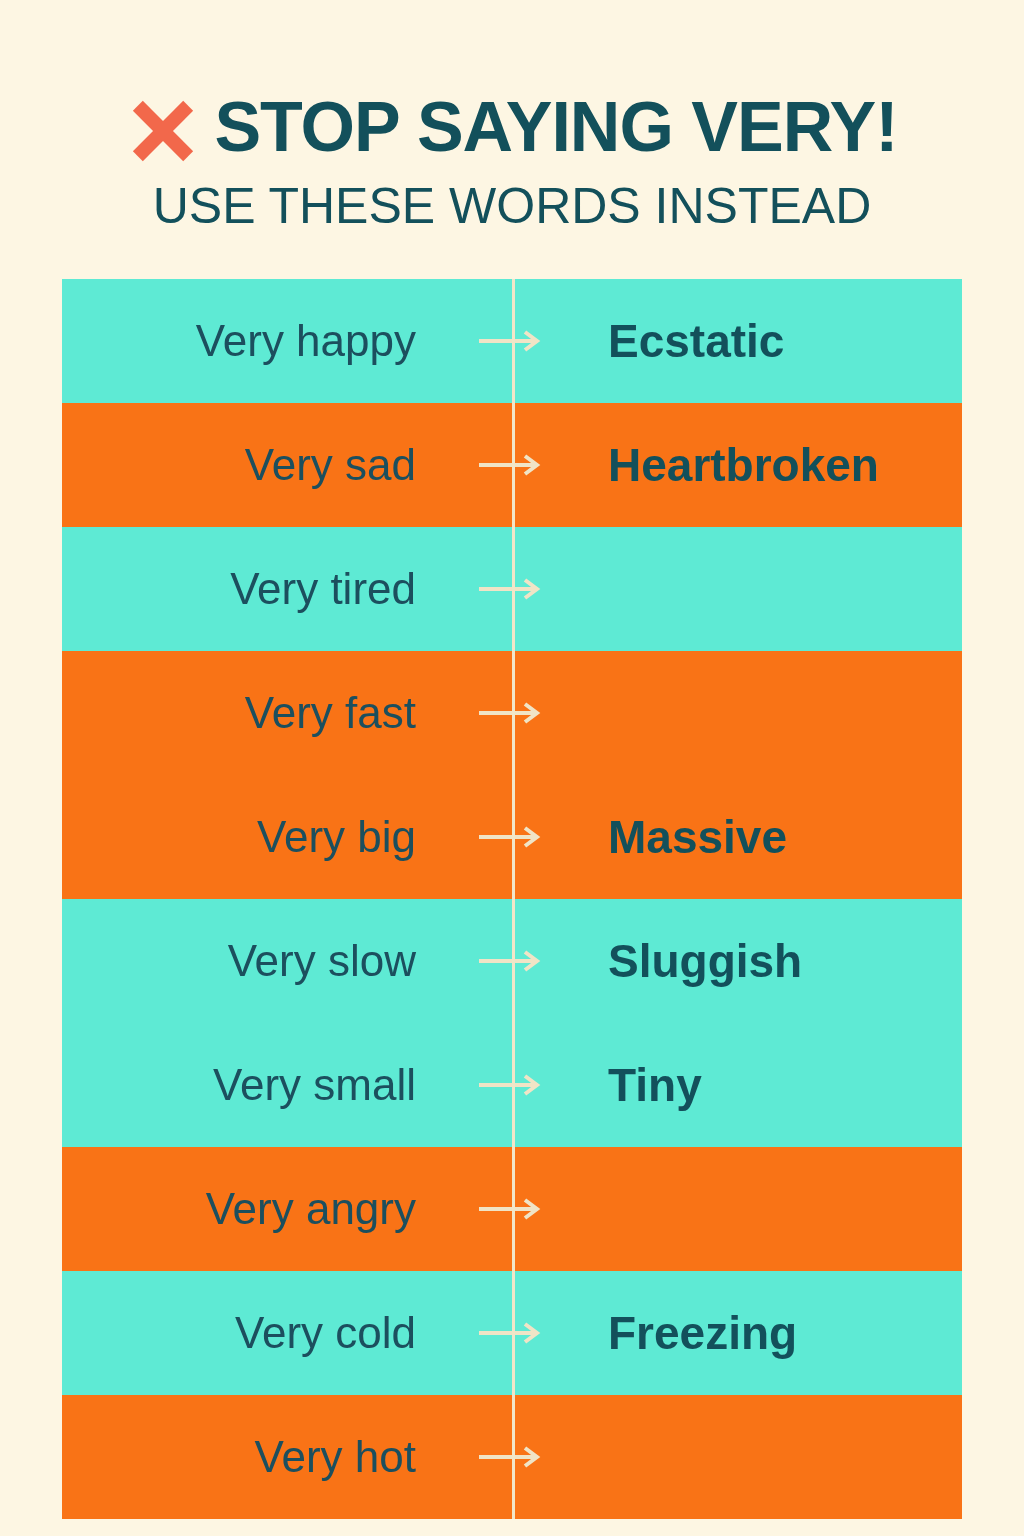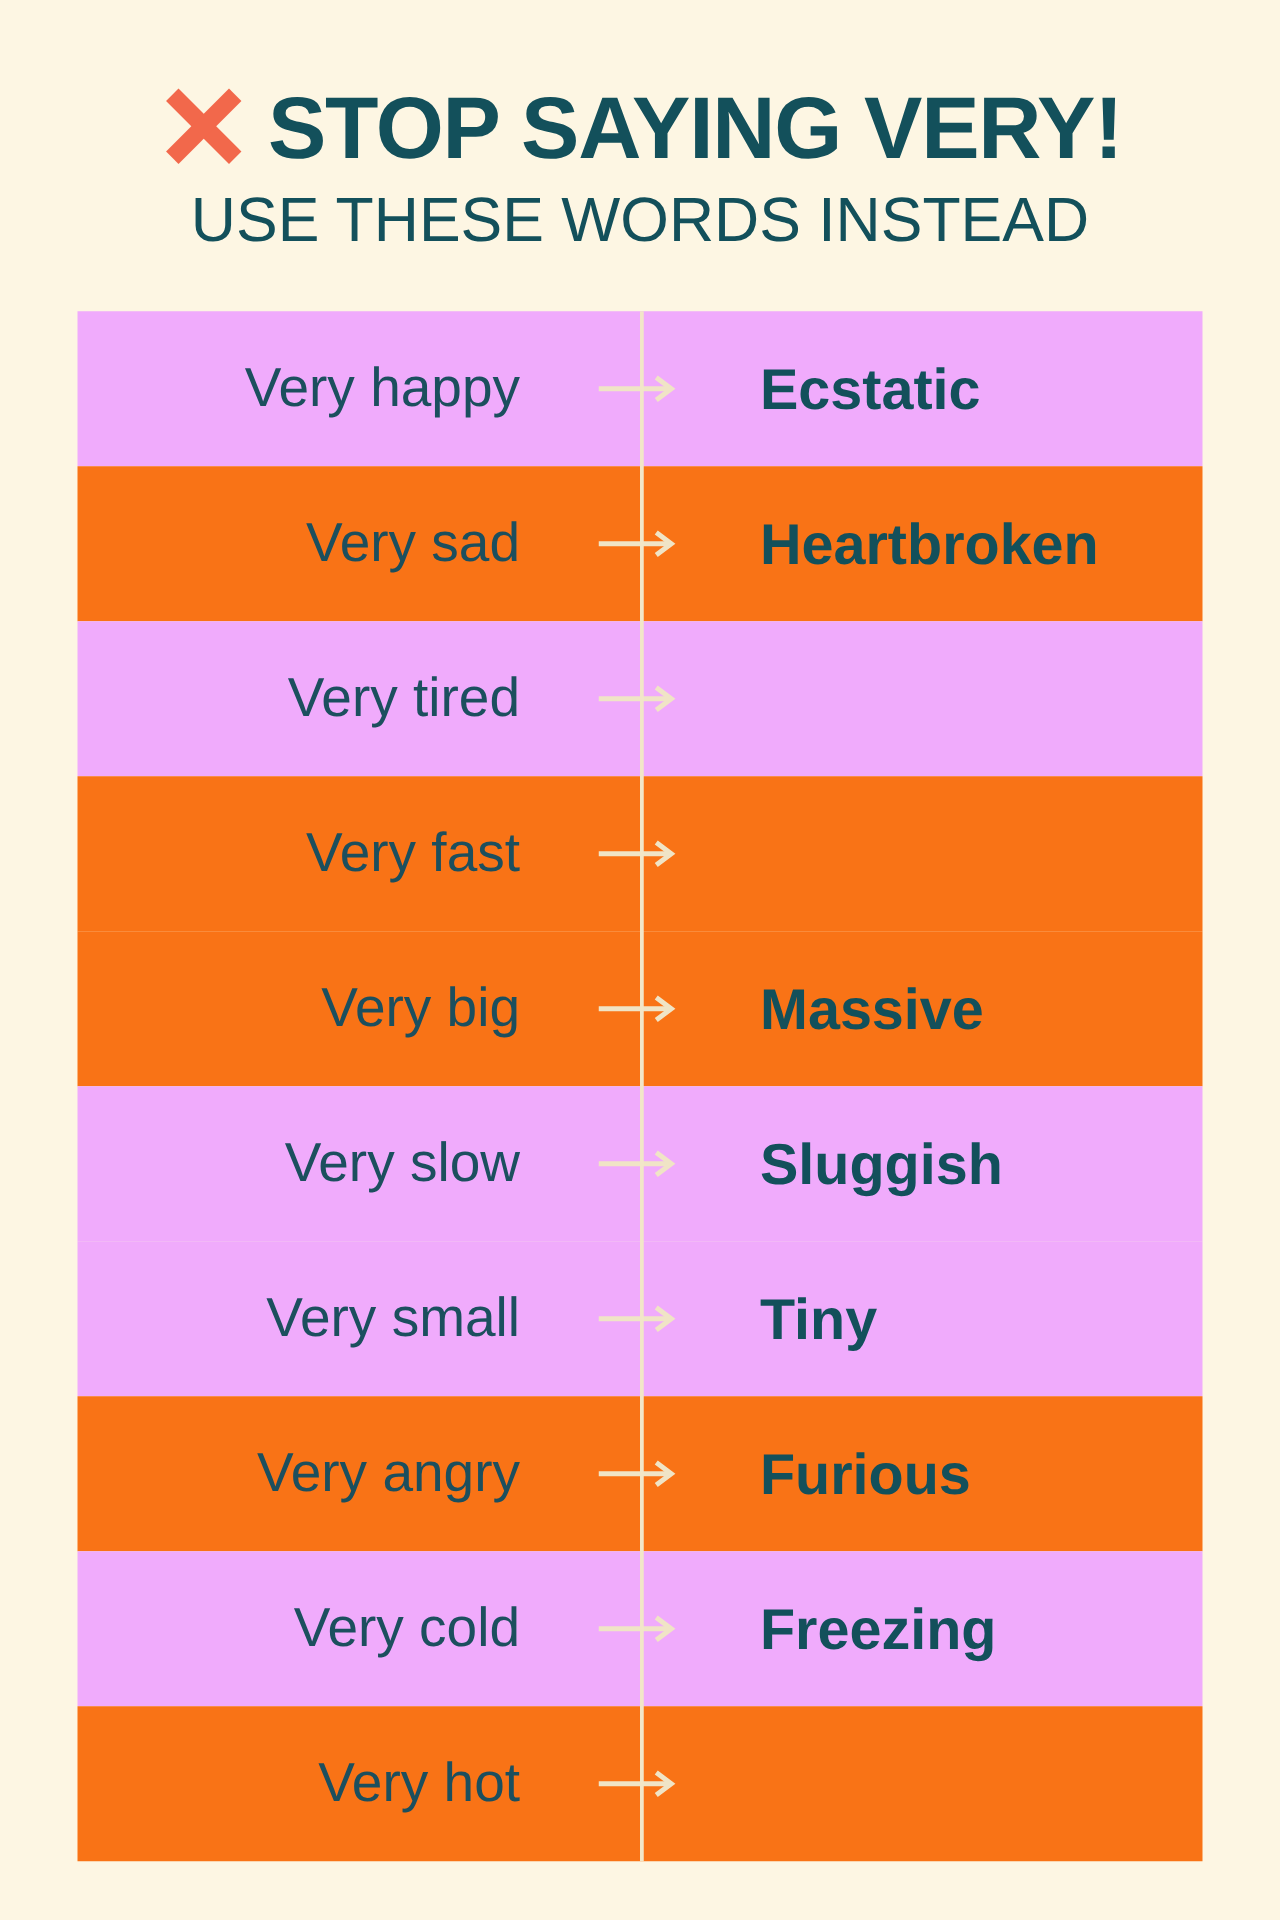--- a/index.html
+++ b/index.html
@@ -21,23 +21,24 @@
     box-sizing: border-box;
   }
 
   
   .header {
     padding-top: 58px;
     text-align: center;
   }
   .title-row {
     display: flex;
-    align-items: flex-end;
+    align-items: center;
     justify-content: center;
     gap: 14px;
+    margin-top: 30px;
   }
   .x-icon {
     width: 74px;
     height: 74px;
     flex: 0 0 auto;
     display: block;
     margin-top: 6px;
   }
   .title {
     font-size: 70px;
@@ -71,21 +72,21 @@
     background: #f2e6c8;
     z-index: 2;
   }
   .row {
     display: flex;
     align-items: center;
     height: 124px;
     position: relative;
     z-index: 1;
   }
-  .row.odd  { background: #f0abfc; }
+  .row.odd  { background: #5eead4; }
   .row.even { background: #f97316; }
 
   .cell-left {
     width: 450px;
     box-sizing: border-box;
     padding-right: 96px;
     text-align: right;
     font-size: 44px;
     color: #1c4f5e;
     font-weight: normal;
@@ -210,21 +211,20 @@
     </div>
 
     <div class="row even">
       <div class="cell-left">Very angry</div>
       <div class="cell-arrow">
         <svg width="70" height="24" viewBox="0 0 70 24">
             <line x1="2" y1="12" x2="58" y2="12" stroke="#f0e4c6" stroke-width="4"></line>
             <polyline points="48,3 60,12 48,21" fill="none" stroke="#f0e4c6" stroke-width="4"></polyline>
           </svg>
       </div>
-      <div class="cell-right">Furious</div>
     </div>
 
     <div class="row odd">
       <div class="cell-left">Very cold</div>
       <div class="cell-arrow">
         <svg width="70" height="24" viewBox="0 0 70 24">
             <line x1="2" y1="12" x2="58" y2="12" stroke="#f0e4c6" stroke-width="4"></line>
             <polyline points="48,3 60,12 48,21" fill="none" stroke="#f0e4c6" stroke-width="4"></polyline>
           </svg>
       </div>

